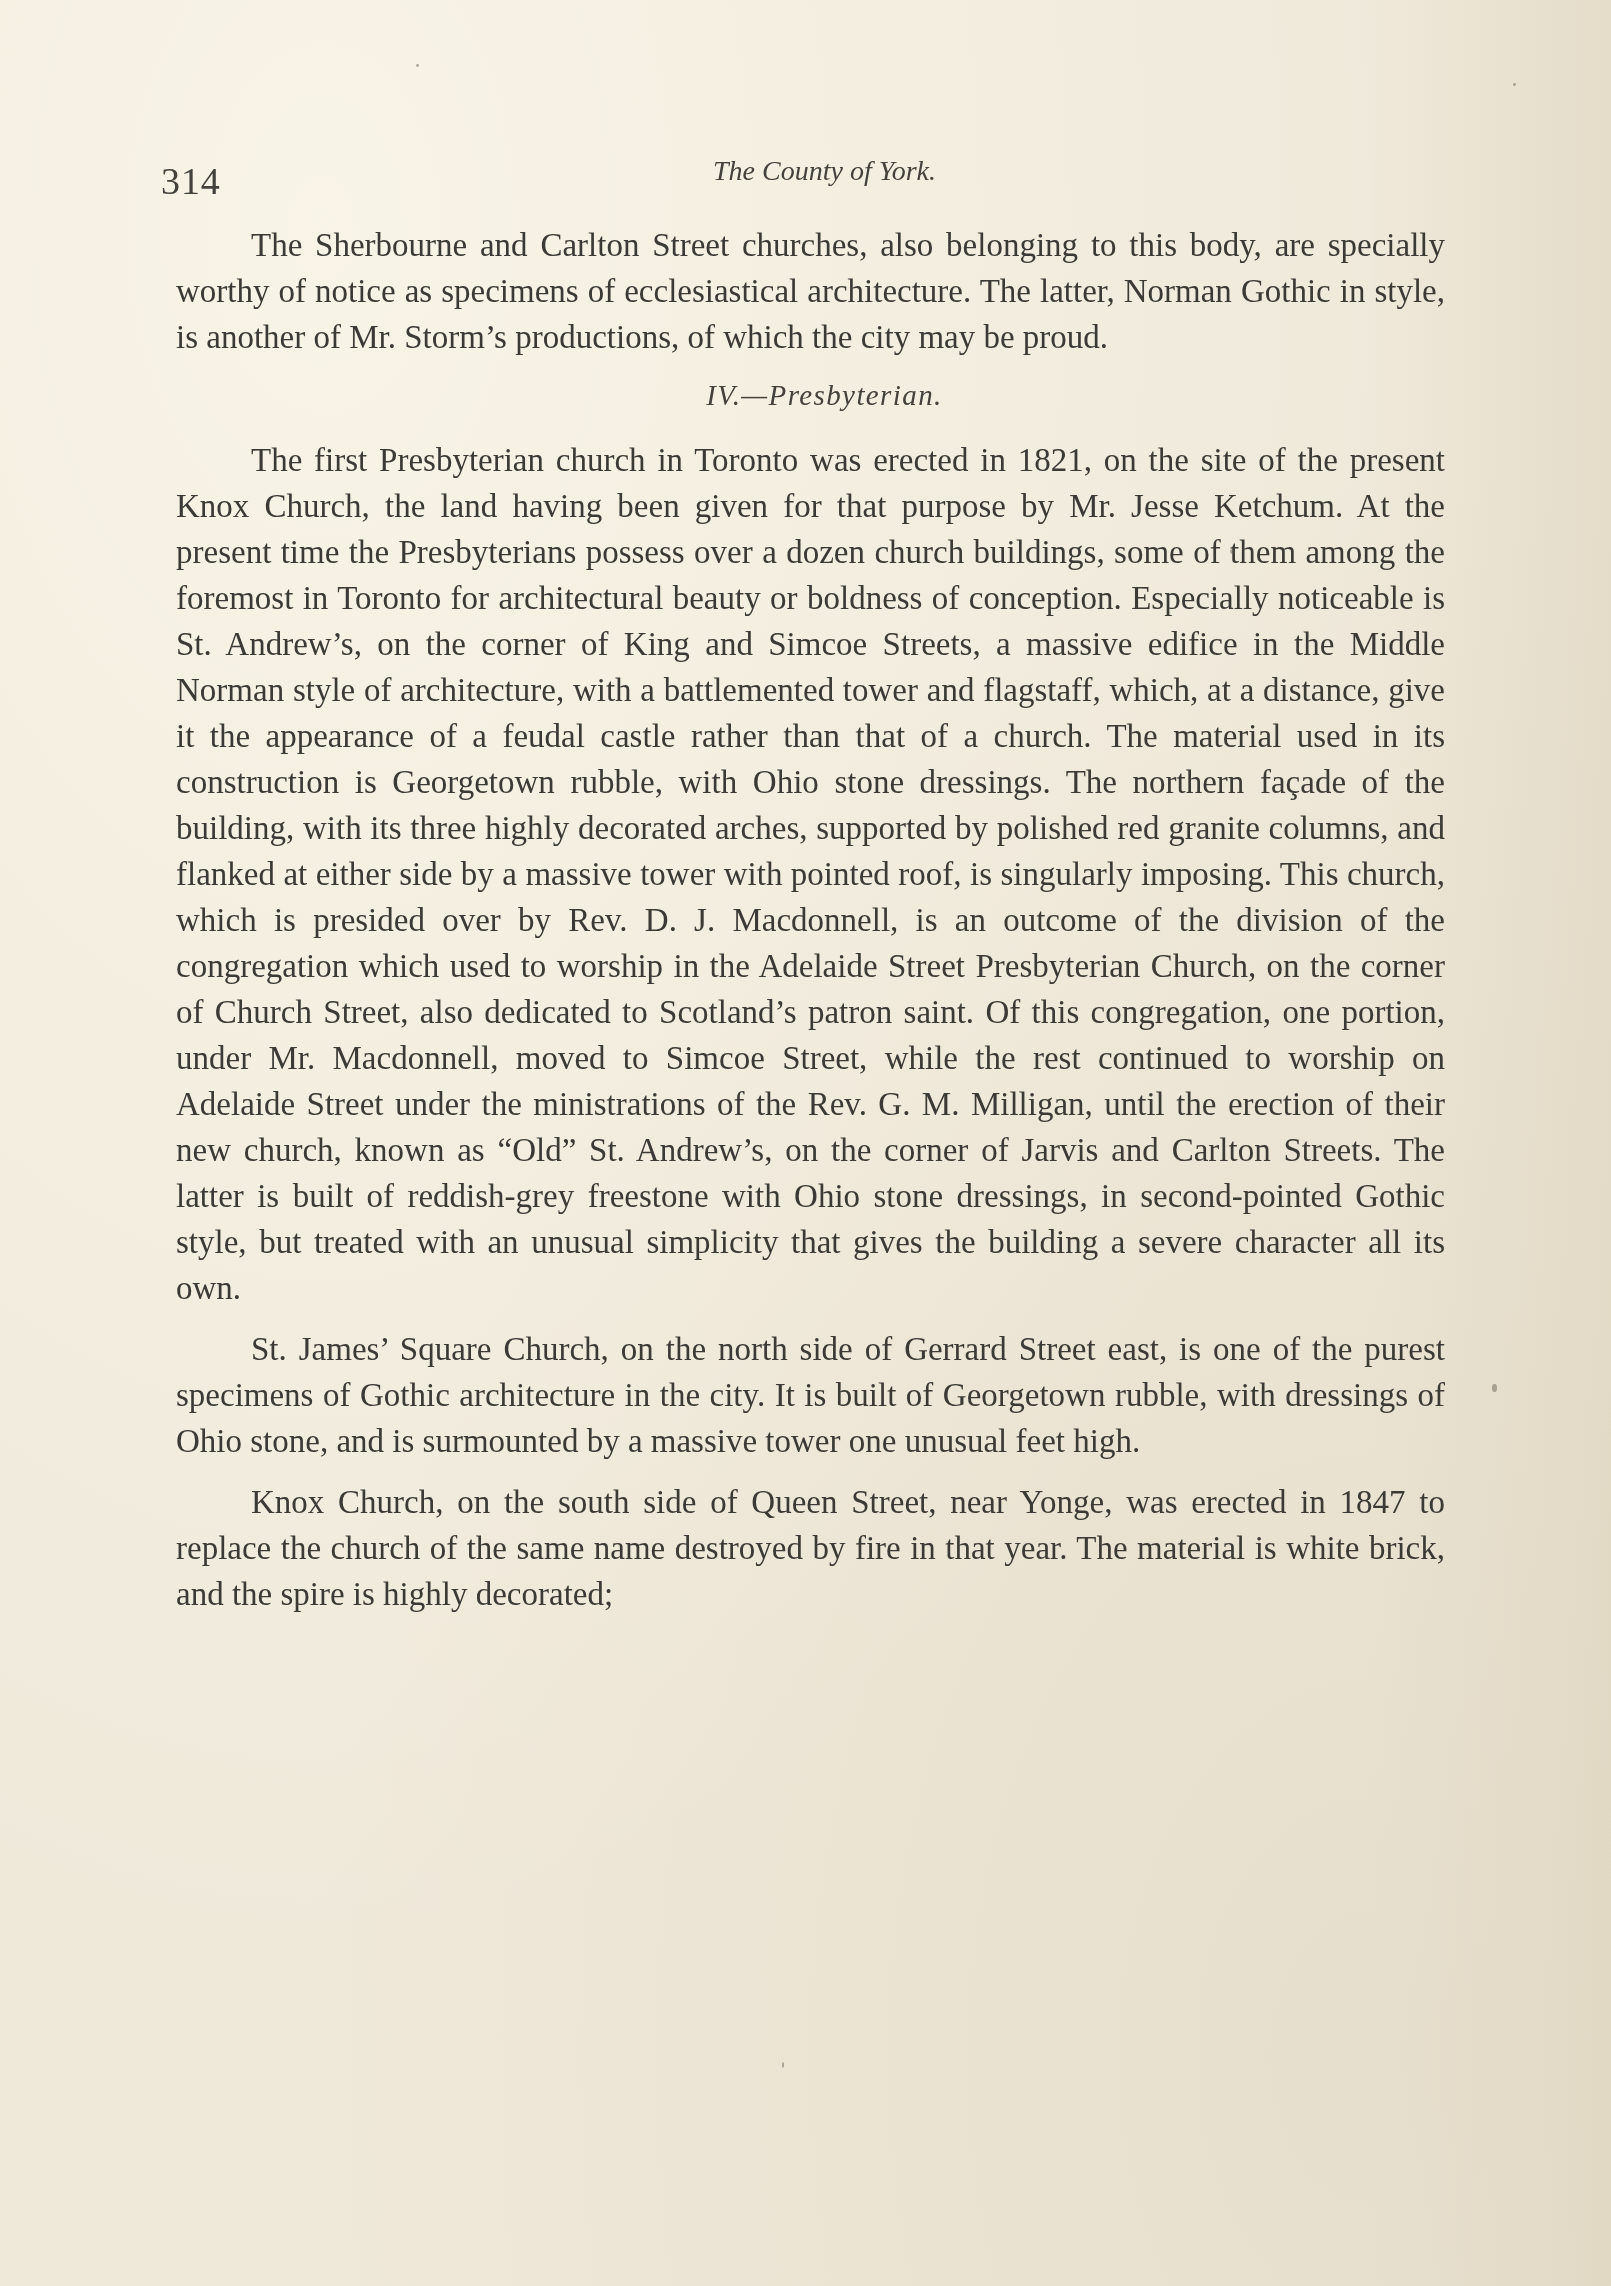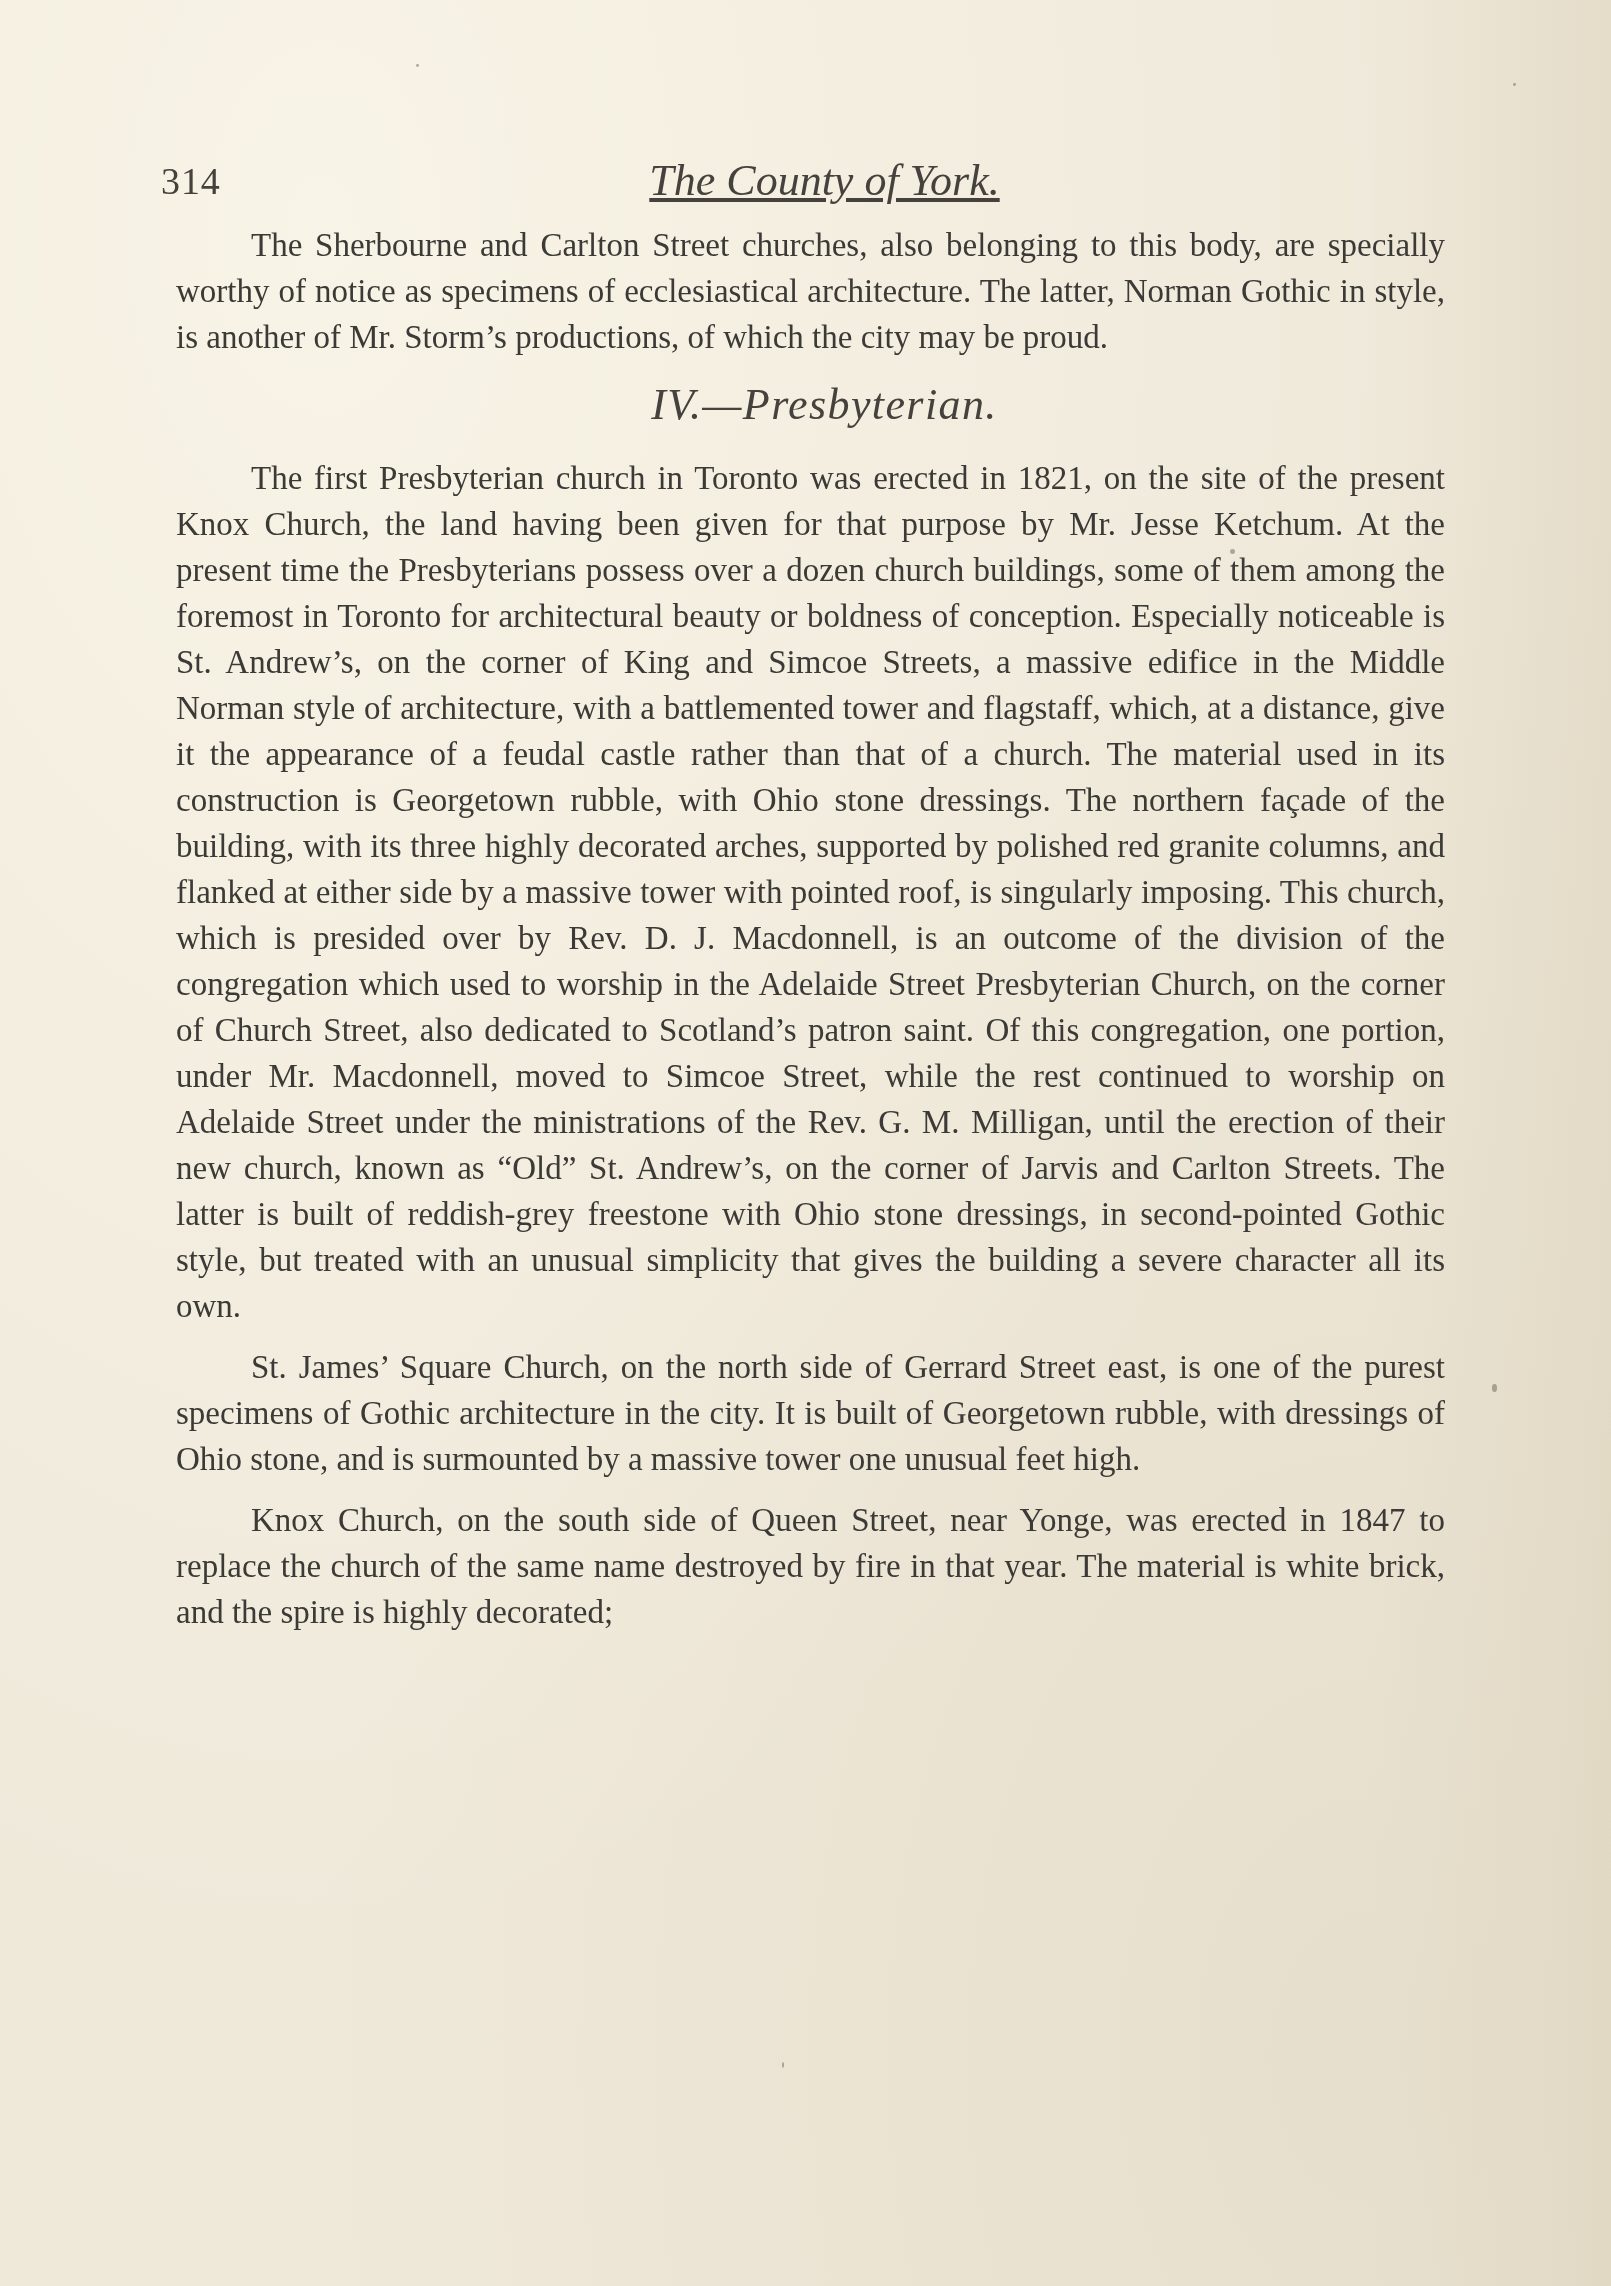--- a/index.html
+++ b/index.html
@@ -38,43 +38,42 @@
       letter-spacing: 0.9px;
       color: #45423d;
     }
     .running-title {
       position: absolute;
       left: 0;
       right: 0;
       top: 3.8px;
       text-align: center;
       font-style: italic;
-      font-size: 44px;
+      font-size: 28px;
       color: #45423d;
       padding-left: 28px;
-      text-decoration: underline;
     }
     .body-text {
       margin-top: 0;
       padding-top: 0;
     }
     .para {
       margin: 15px;
       font-size: 33px;
       line-height: 46px;
       text-align: justify;
       text-indent: 75px;
       hyphens: manual;
       color: #3c3a36;
     }
     .section-heading {
       margin: 19px 0 24.5px 0;
       text-align: center;
       font-style: italic;
-      font-size: 44px;
+      font-size: 29px;
       letter-spacing: 1.4px;
       color: #45423d;
       padding-left: 28px;
     }
     .speck {
       position: absolute;
       width: 5.6px;
       height: 5.6px;
       border-radius: 50%;
       background: rgba(90,84,72,0.45);

